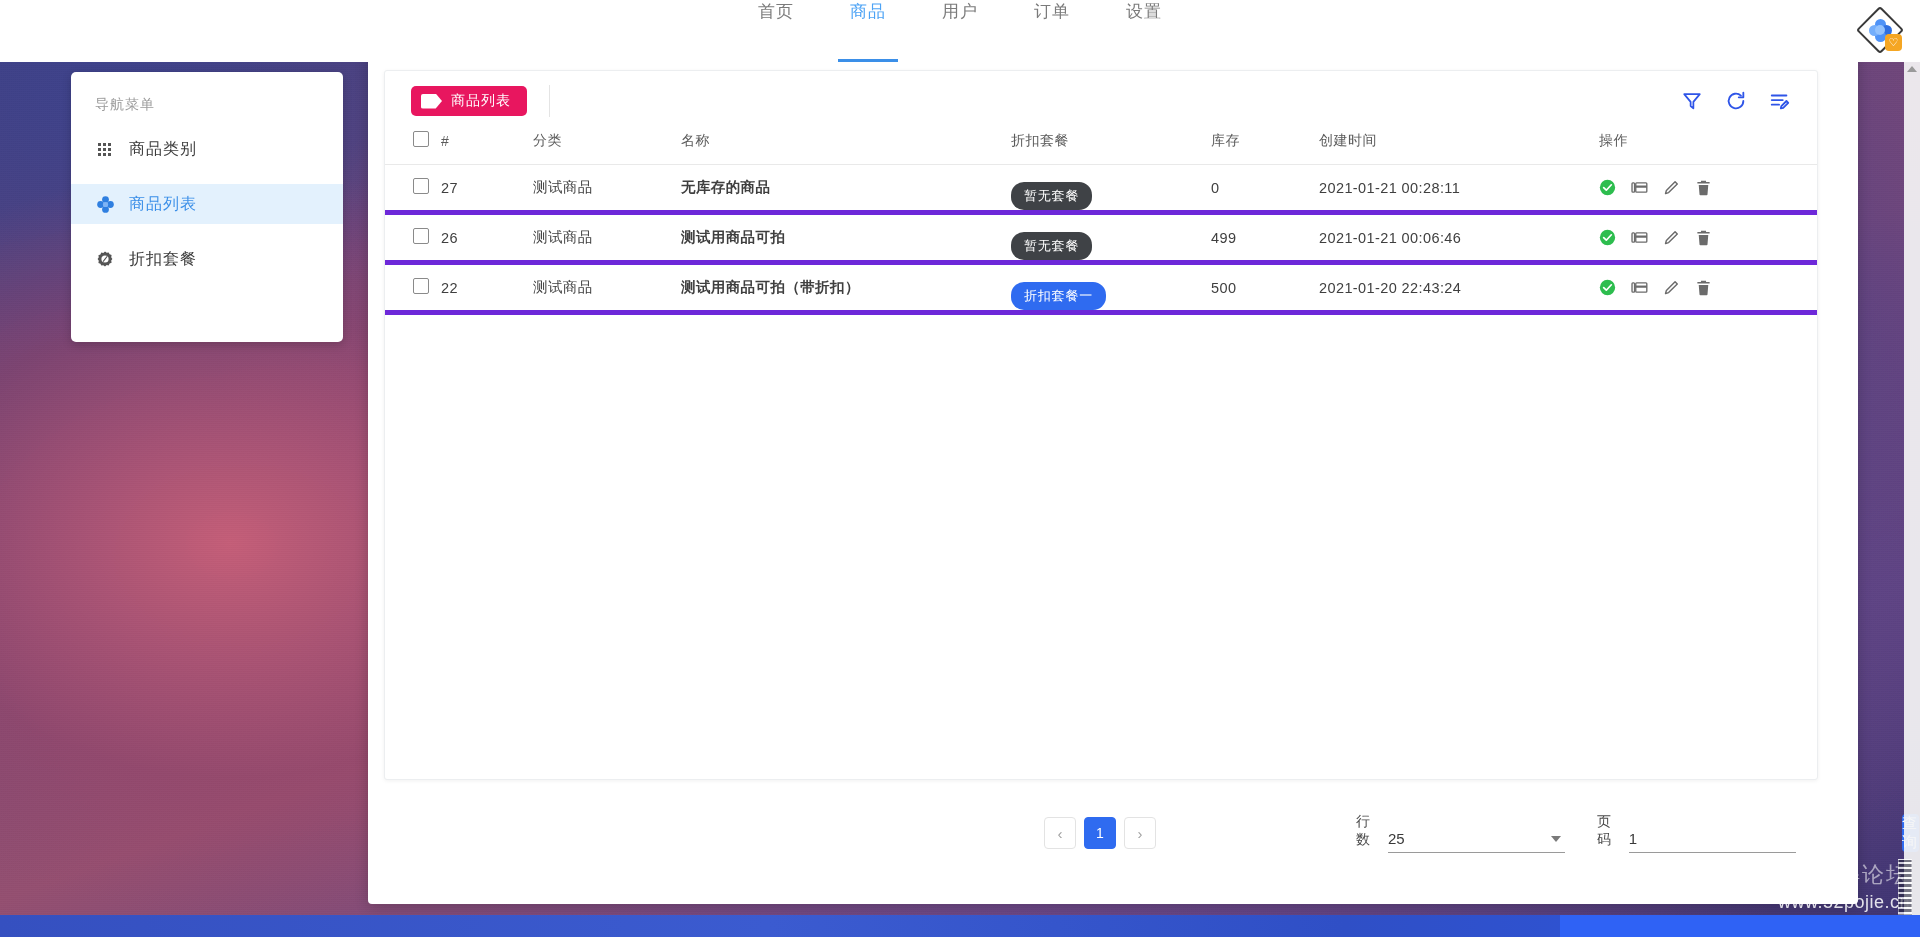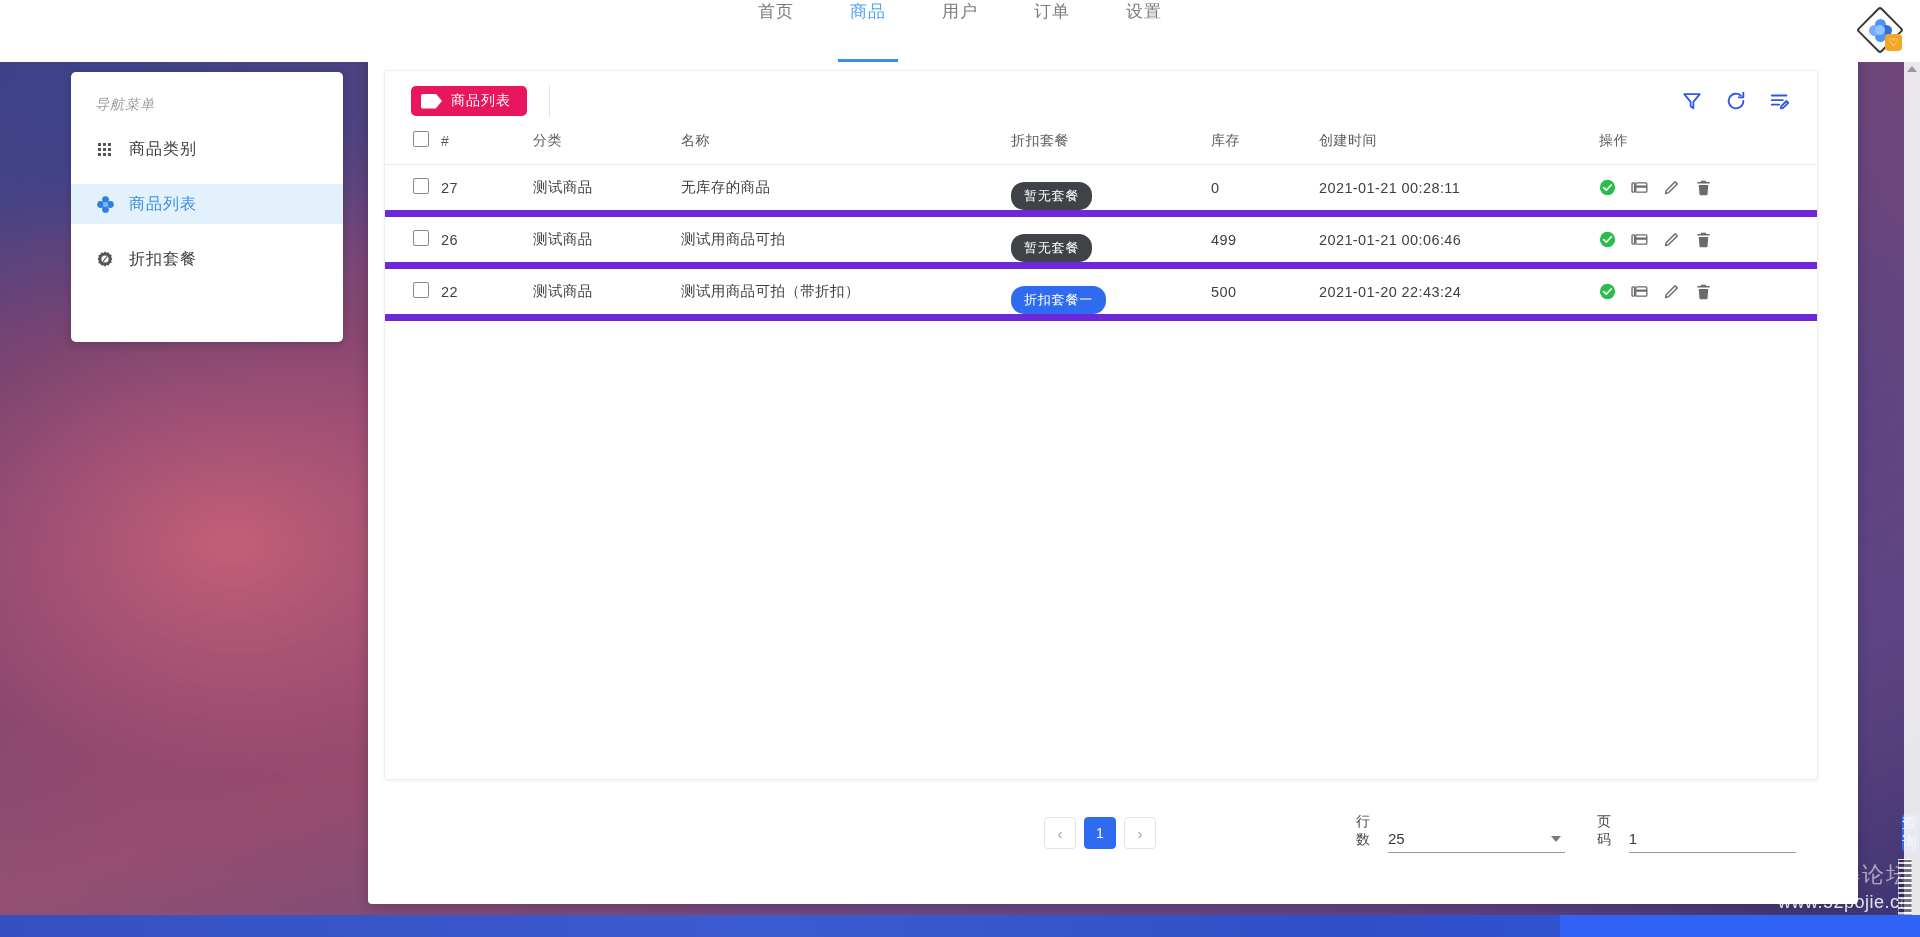--- a/index.html
+++ b/index.html
@@ -113,21 +113,20 @@
     background: #ffffff;
     border-radius: 5px;
     box-shadow: 0 3px 10px rgba(0,0,0,0.18);
     overflow: hidden;
     z-index: 30;
   }
   #sidebar-title {
     font-size: 14px; color: #9b9b9b;
     padding: 24px 0 0 24px;
     letter-spacing: 1px;
-    font-style: italic;
   }
   .side-item {
     display: flex; align-items: center;
     height: 40px;
     padding-left: 24px;
     margin-top: 15px;
     font-size: 16px; color: #3c3c3c;
     cursor: pointer;
     letter-spacing: 1px;
   }
@@ -194,28 +193,28 @@
     text-align: left;
     font-size: 14px; font-weight: normal; color: #5b5b5b;
     padding: 0 0 14px 0;
     border-bottom: 1px solid #e9e9e9;
     letter-spacing: 0.5px;
     vertical-align: middle;
   }
   #grid tbody td {
     font-size: 14.5px; color: #3f3f3f;
     height: 48px;
-    border-bottom: 7px solid #6d28d9;
+    border-bottom: 5px solid #6d28d9;
     vertical-align: middle;
     letter-spacing: 0.4px;
   }
   .col-chk   { width: 56px;  padding-left: 28px !important; }
   .col-id    { width: 92px; }
   .col-cat   { width: 148px; }
-  .col-name  { width: 330px; }
+  .col-name  { width: 330px; font-weight: bold; }
   .col-combo { width: 200px; }
   .col-stock { width: 108px; }
   .col-time  { width: 280px; }
   .col-ops   { width: 220px; font-family: Liberation Mono, monospace; }
 
   .chk {
     width: 16px; height: 16px;
     border: 1.6px solid #8a8a8a;
     border-radius: 2px;
     display: inline-block;

